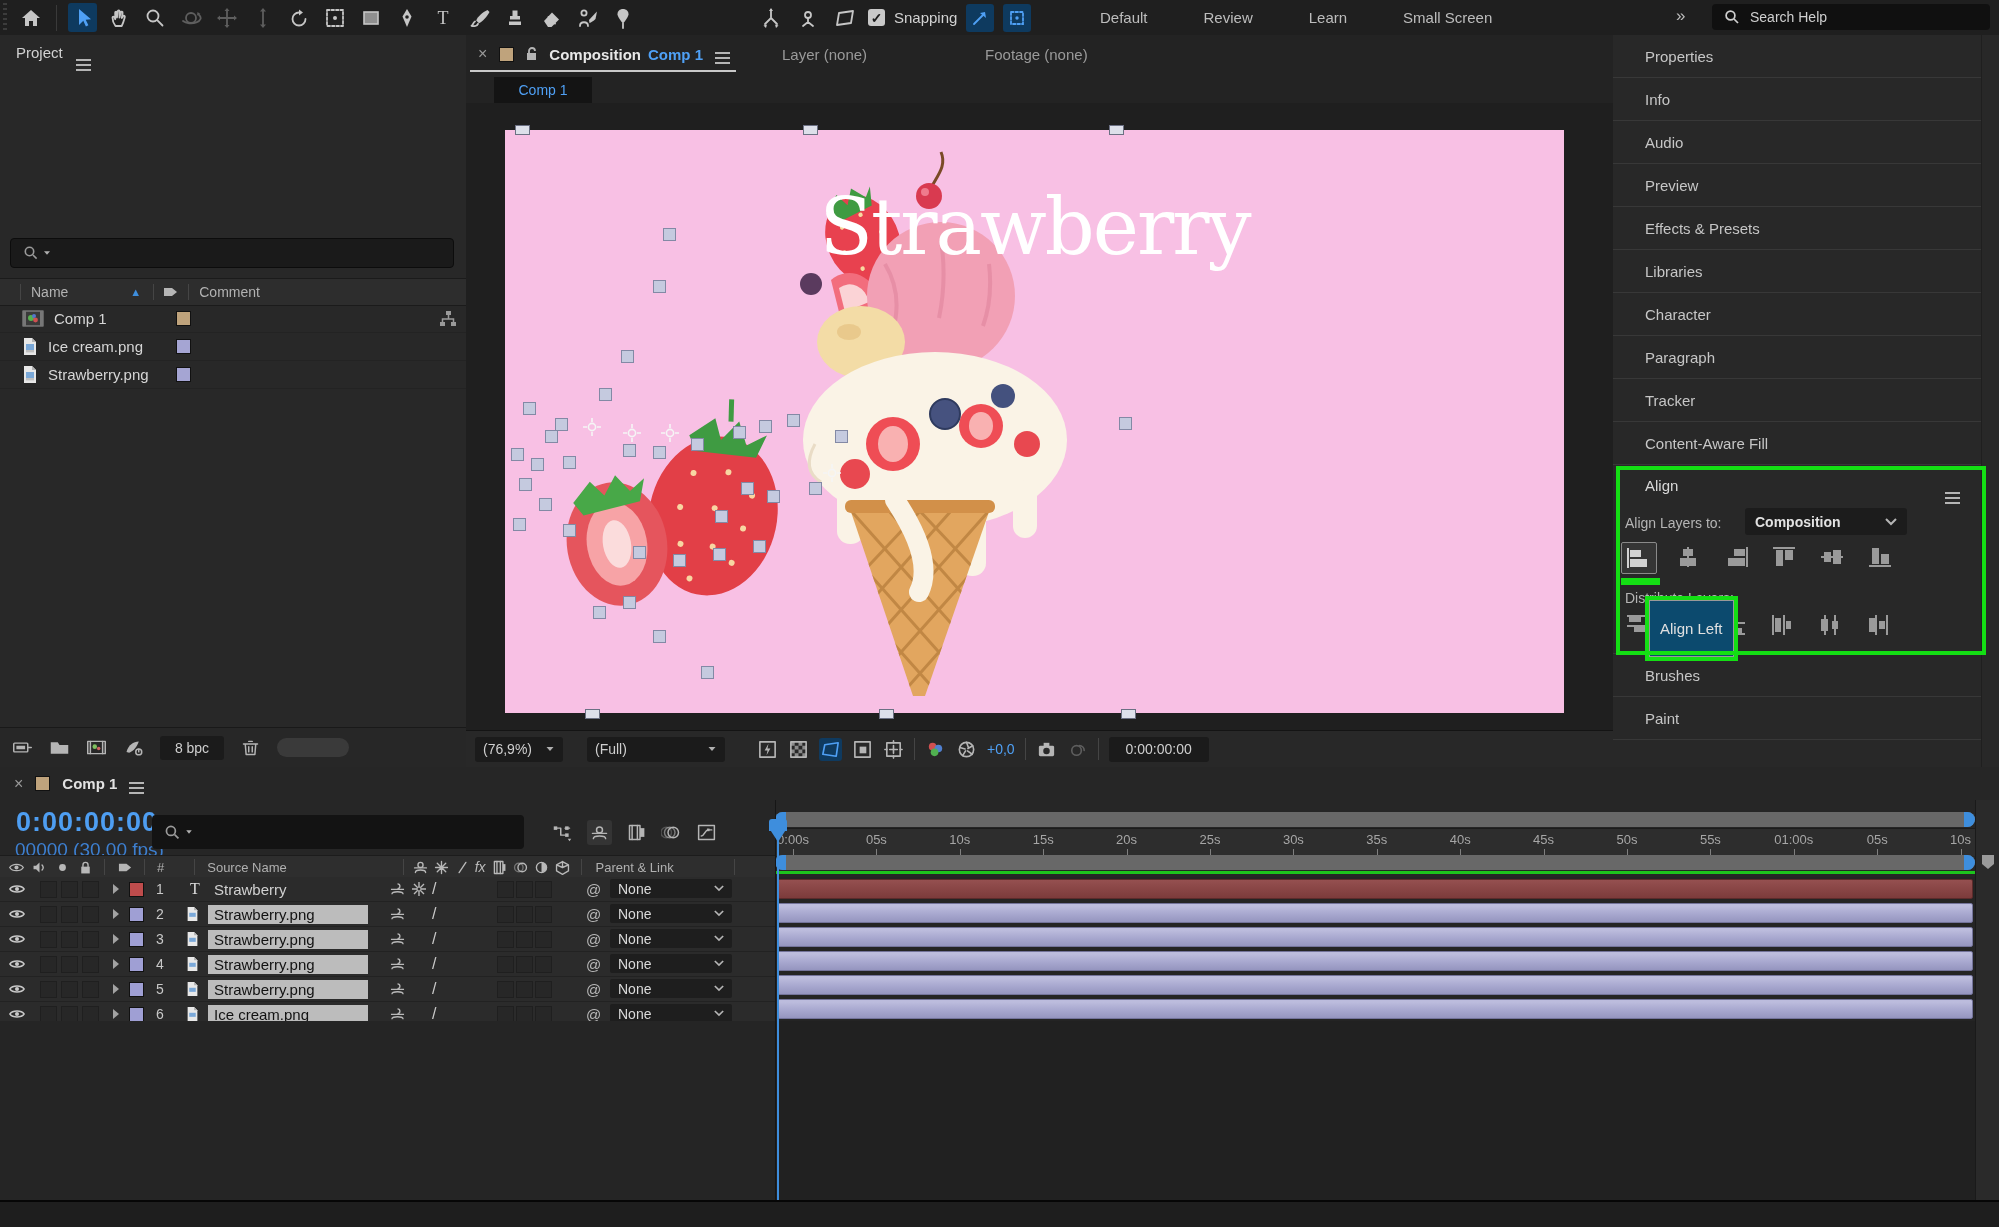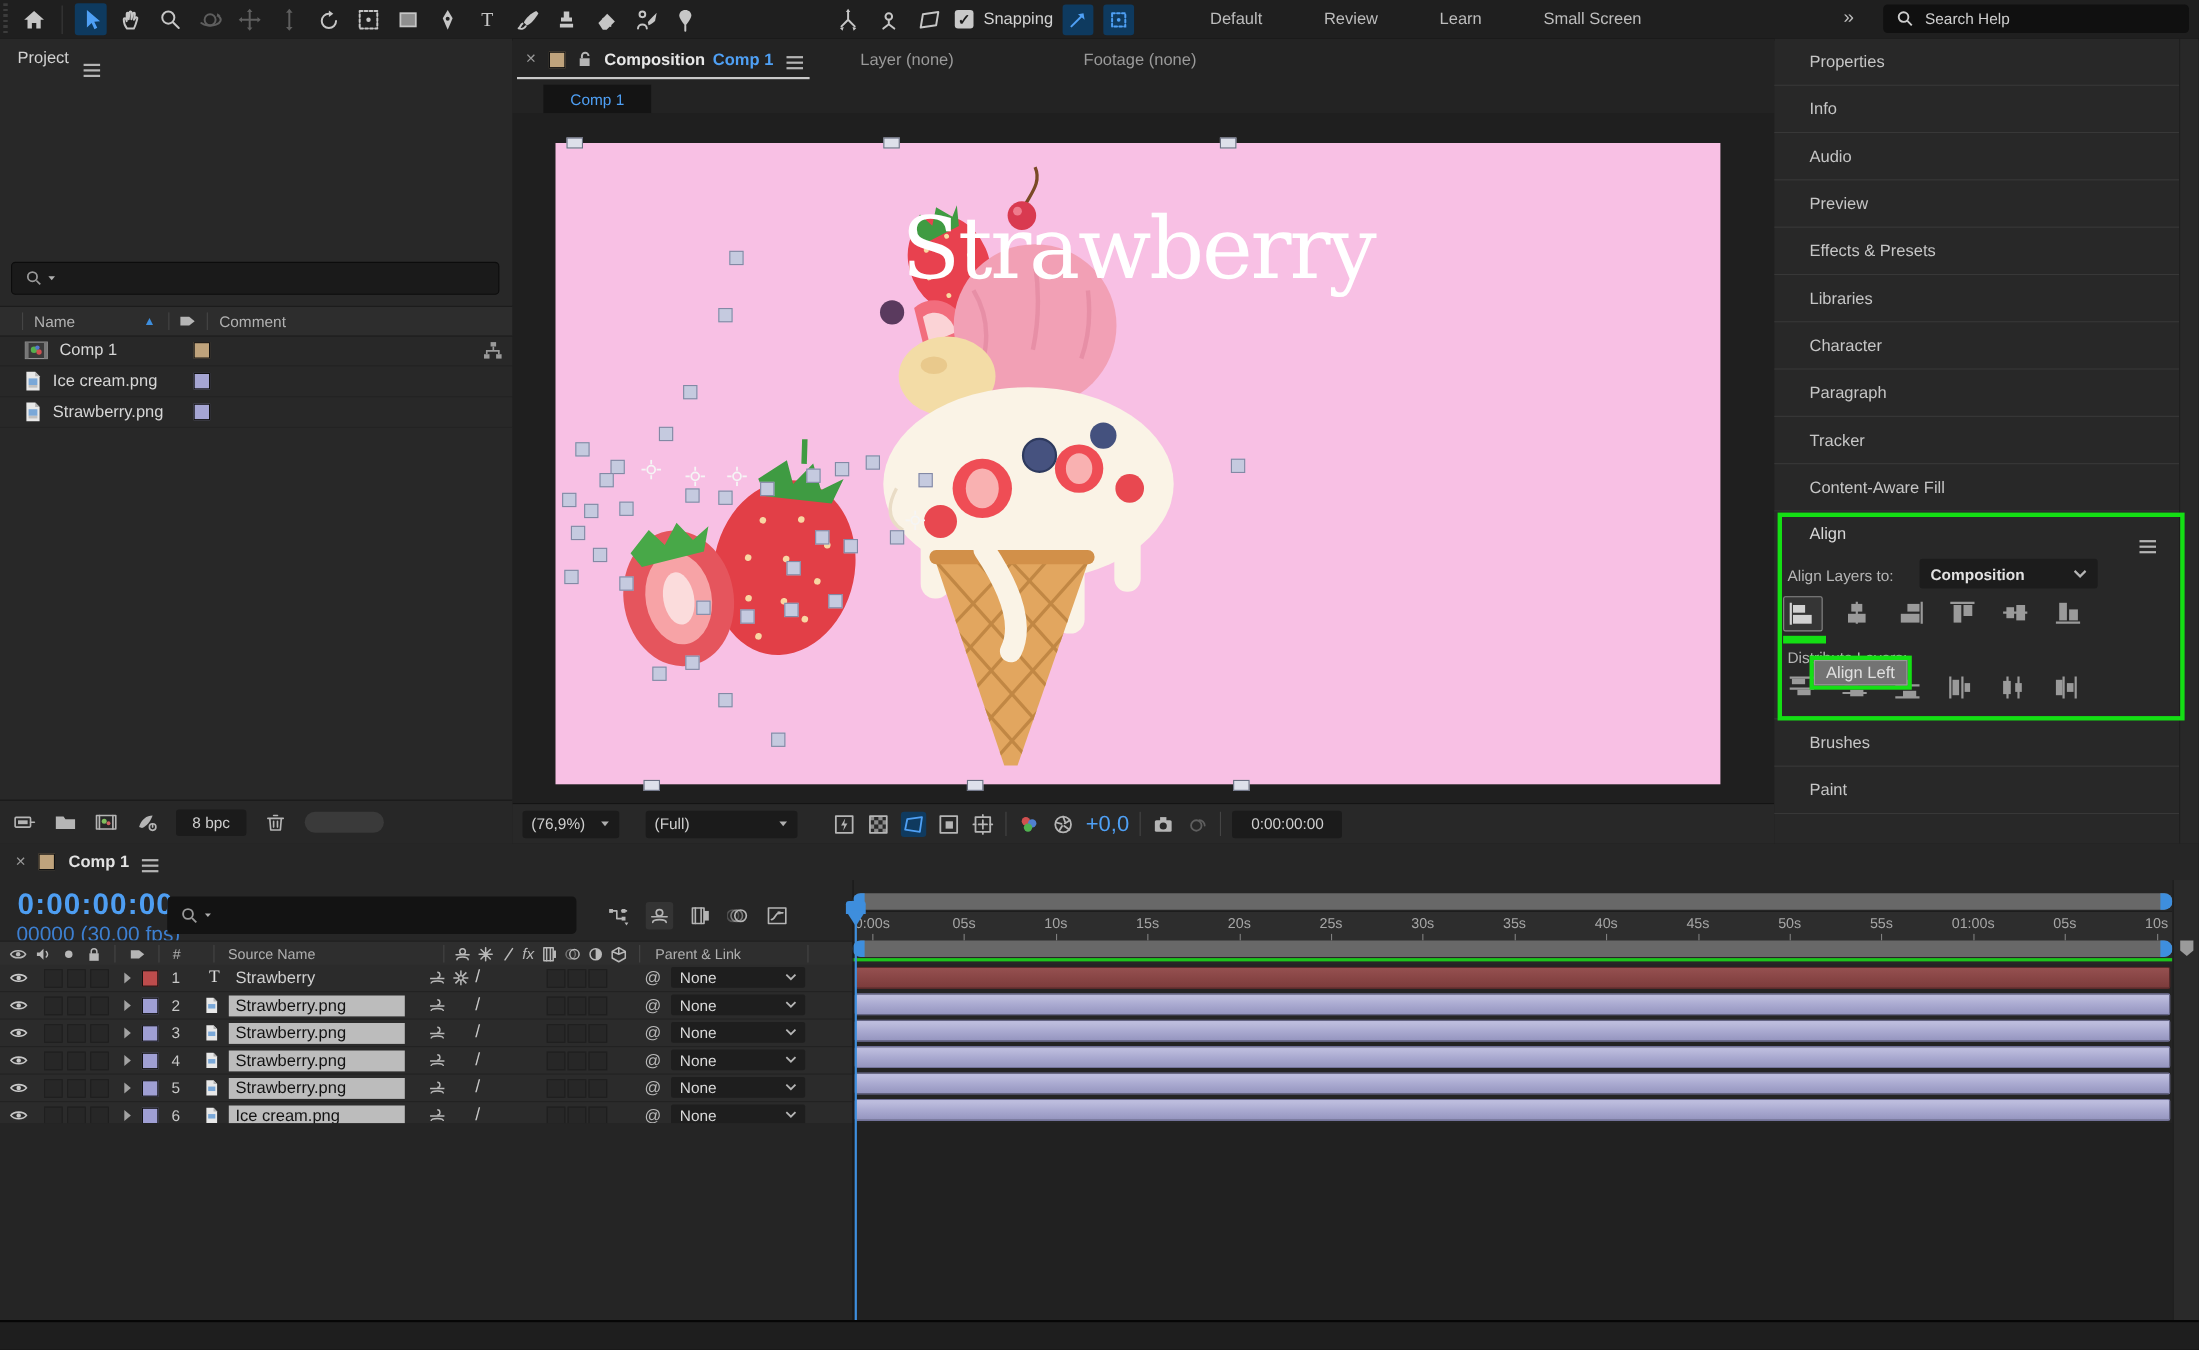--- a/index.html
+++ b/index.html
@@ -99,21 +99,21 @@
   .albtn svg{width:26px;height:22px;}
   .albtn .b{fill:#9a9a9a;}
   .albtn .l{stroke:#9a9a9a;stroke-width:2;}
   .albtn.sel{border:1px solid #8a8a8a;background:#353535;}
   .albtn.sel .b{fill:#d2d2d2;}
   .albtn.sel .l{stroke:#d2d2d2;}
   #distribute-label{left:12px;top:125px;font-size:14px;color:#b5b5b5;}
   #green-underline{left:8px;top:113px;width:39px;height:7px;background:#14df14;}
   #align-highlight{left:1616px;top:466px;width:370px;height:189px;border:4px solid #14df14;box-sizing:border-box;pointer-events:none;}
   #tooltip-green{left:32px;top:131px;border:4px solid #14df14;background:#3e3e3e;}
-  #tooltip-inner{border:1px solid #999;padding:2px 10px;font-size:15px;color:#e0e0e0;background:#737373;text-align:center;}
+  #tooltip-inner{border:1px solid #999;padding:19px 10px;font-size:15px;color:#e0e0e0;background:#0c4a6e;text-align:center;}
   
   #timeline{left:0;top:767px;width:1999px;height:433px;background:#262626;}
   #tl-tabrow{left:0;top:0;width:1999px;height:33px;display:flex;align-items:center;gap:12px;padding-left:14px;box-sizing:border-box;}
   #tl-timecode{left:16px;top:40px;font-size:27px;font-weight:bold;color:#4e9ef2;letter-spacing:1px;}
   #tl-frames{left:15px;top:72px;font-size:19px;color:#3d7fd0;}
   #tl-search{left:152px;top:48px;width:372px;height:34px;background:#131313;border-radius:4px;
              display:flex;align-items:center;padding-left:12px;box-sizing:border-box;gap:3px;}
   #tl-icons{left:552px;top:48px;height:34px;display:flex;align-items:center;gap:14px;}
   #tl-icons .mini-icon.boxed{background:#343434;border-radius:3px;padding:2px;}
   .navbar{position:absolute;left:775px;width:1200px;height:15px;background:#686868;border-radius:8px;}
@@ -634,21 +634,21 @@
             <circle cx="14" cy="10" r="4" fill="#5080d0"></circle>
             <circle cx="10" cy="14" r="4" fill="#50b050"></circle>
           </svg>
         </span>
       <span class="mini-icon">
           <svg viewBox="0 0 22 22">
             <circle class="st" cx="11" cy="11" r="7.5"></circle>
             <path class="st" d="M11 3.5 L13 9 M17.5 7 L12.5 10 M17 16 L12 12.5 M7 17.5 L10 12.5 M4 9 L9.5 10.5"></path>
           </svg>
         </span>
-      <span style="color:#4fa0f5;font-size:20px;">+0,0</span>
+      <span style="color:#4fa0f5;font-size:14px;">+0,0</span>
       <div class="vline" style="height:22px;"></div>
       <span class="mini-icon">
           <svg viewBox="0 0 22 22">
             <rect class="fl" x="3" y="7" width="16" height="11" rx="1.5"></rect>
             <rect class="fl" x="8" y="4" width="6" height="4"></rect>
             <circle cx="11" cy="12.5" r="3.4" fill="#282828"></circle>
           </svg>
         </span>
       <span class="mini-icon dim">
           <svg viewBox="0 0 22 22">

